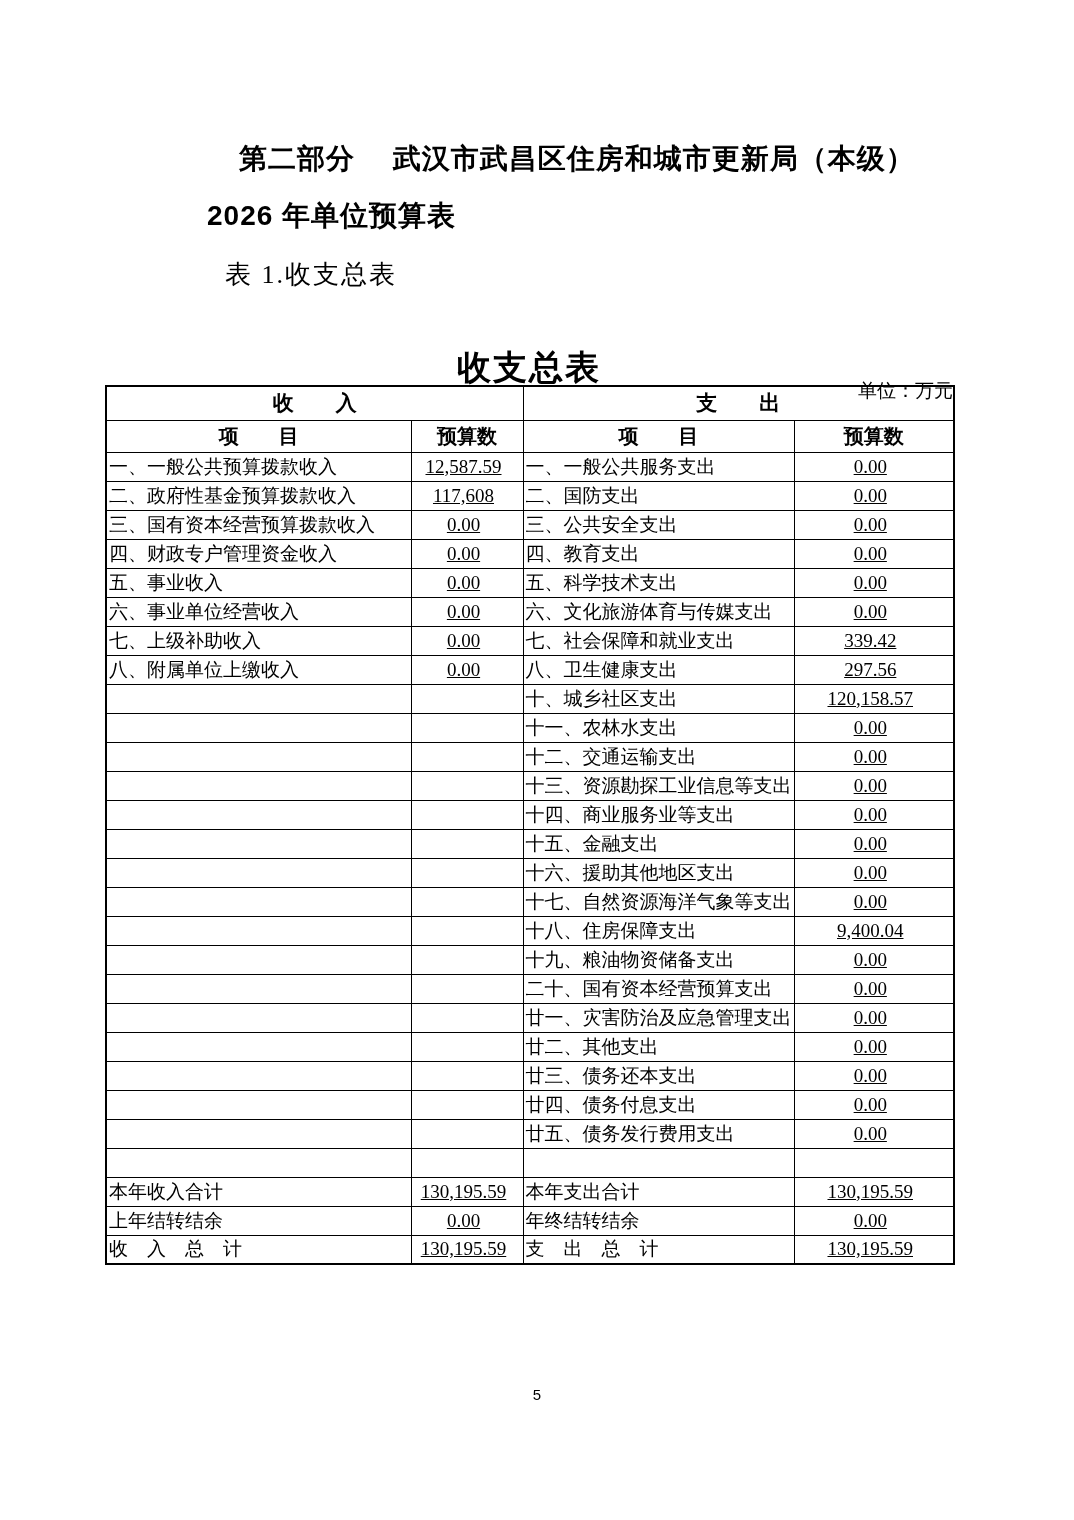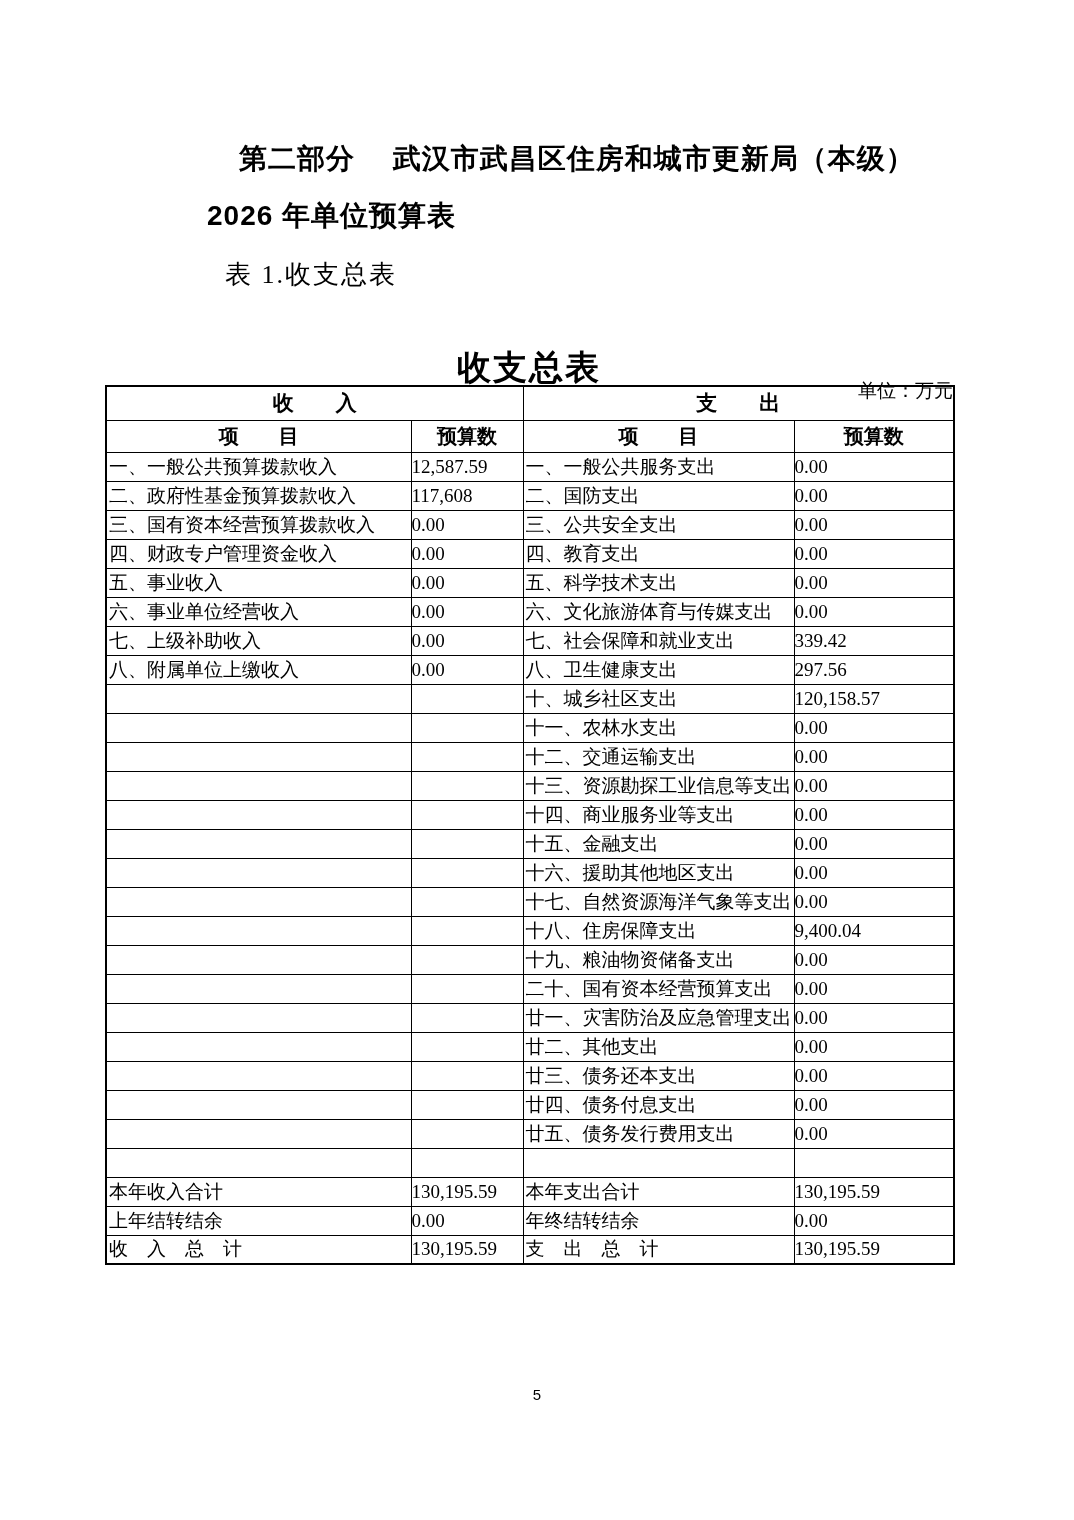--- a/index.html
+++ b/index.html
@@ -45,21 +45,21 @@
   }
   table.budget th, table.budget td {
     border: 1px solid #000;
     vertical-align: middle;
     overflow: hidden; white-space: nowrap;
   }
   tr.h1row th { height: 34px; font-size: 21px; font-weight: bold; text-align: center; margin-top: 6px; }
   tr.h2row th { height: 32px; font-size: 20px; font-weight: bold; text-align: center; }
   table.budget td { height: 29px; font-size: 19px; }
   td.item { text-align: left; padding-left: 2px; }
-  td.num  { text-align: left; padding-right: 7px; font-size: 18px; }
+  td.num  { text-align: center; padding-right: 7px; font-size: 18px; text-decoration: underline; }
   .page-number {
     position: absolute; left: 0; top: 1386px; width: 1074px;
     text-align: center;
     font-family: "Liberation Sans", "DejaVu Sans", sans-serif;
     font-size: 15px;
   }
 </style>
 </head>
 <body>
 

